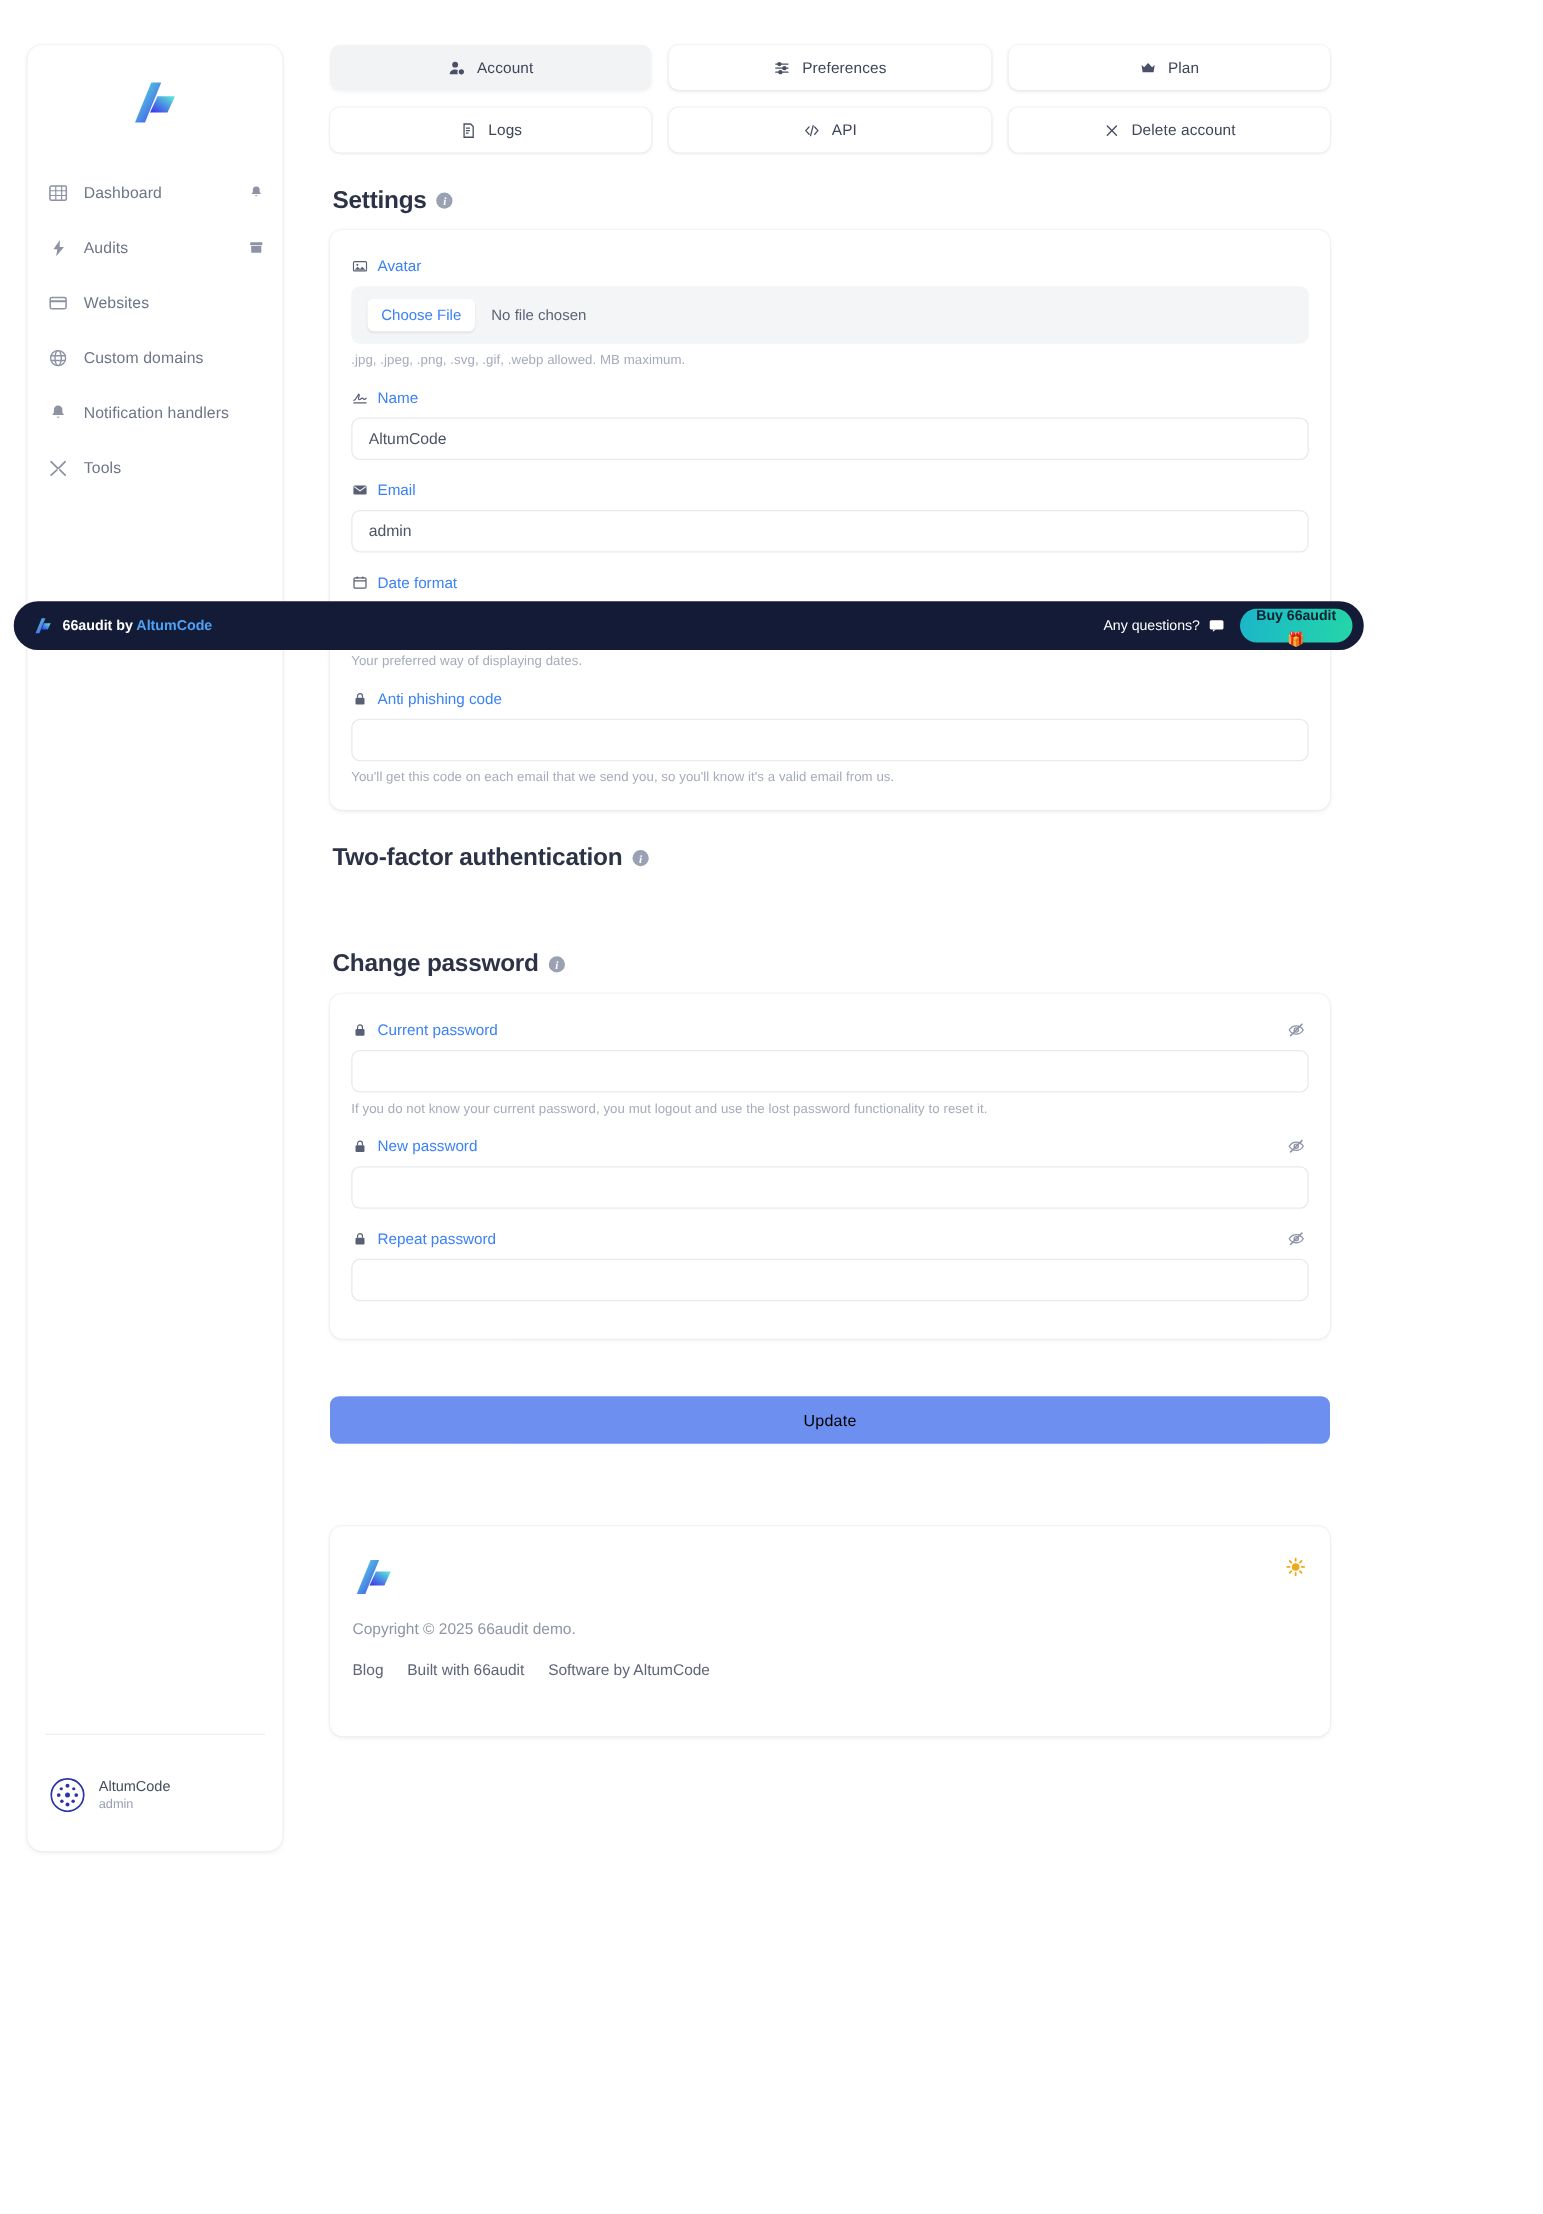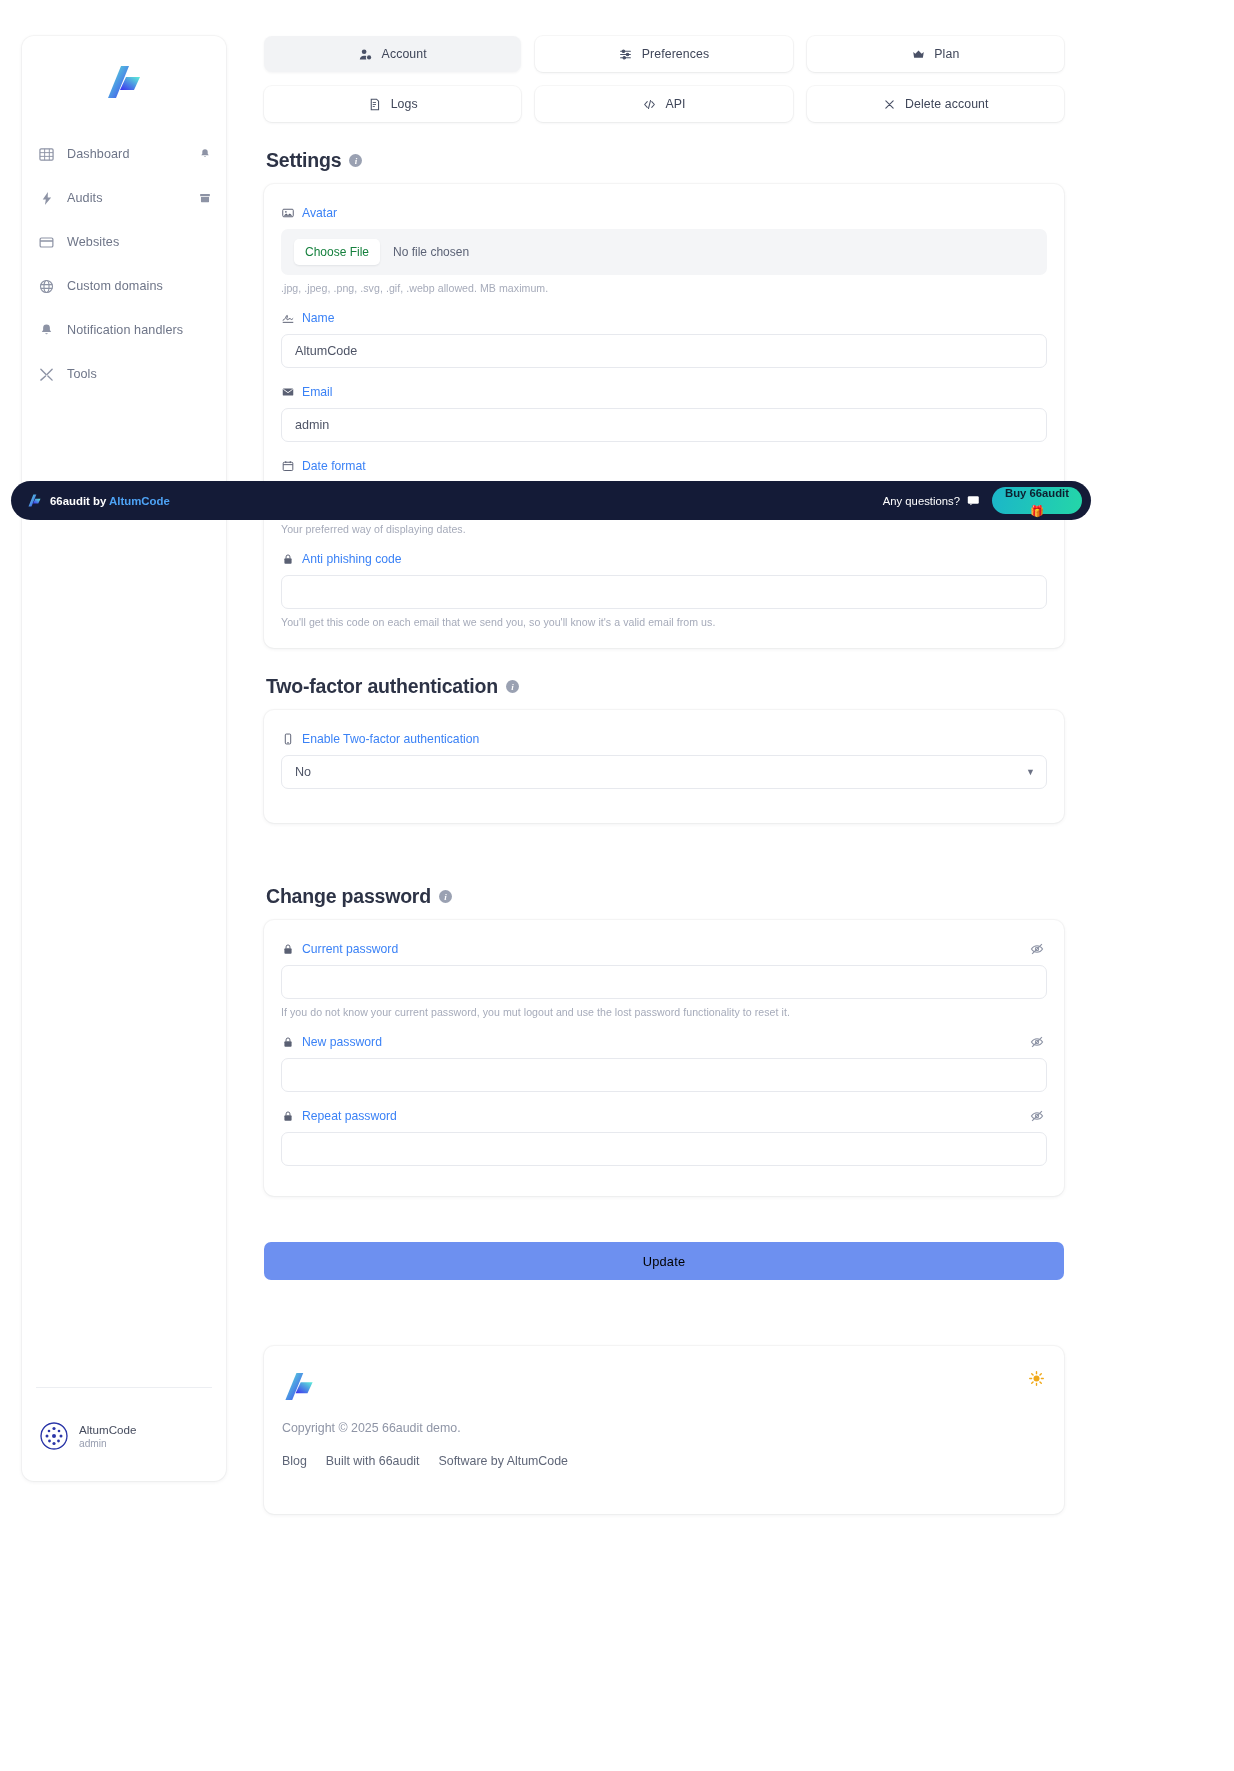--- a/index.html
+++ b/index.html
@@ -180,21 +180,21 @@
   .filebox {
     background: #f4f5f7;
     border-radius: 7px;
     height: 46px;
     display: flex; align-items: center;
     padding: 0 13px; gap: 13px;
   }
   .choose-file {
     background: #fff; border-radius: 5px;
     padding: 6px 11px;
-    font-size: 12px; color: #15803d;
+    font-size: 12px; color: #3b82f6;
     box-shadow: 0 1px 2px rgba(16,24,40,.08);
     cursor: pointer;
   }
   .no-file { font-size: 12px; color: #5c6376; }
 
   .select-wrap { position: relative; }
   .select-wrap .caret {
     position: absolute; right: 12px; top: 50%;
     transform: translateY(-50%);
     pointer-events: none;
@@ -530,37 +530,20 @@
         <div class="hint">You'll get this code on each email that we send you, so you'll know it's a valid email from us.</div>
       </div>
     </section>
 
     
     <h2 class="section-title" style="">
       <span>Two-factor authentication</span>
       <span class="info-dot">i</span>
     </h2>
 
-    <section class="card" style="padding-bottom:34px">
-      <div class="field">
-        <div class="flabel">
-          <span class="lico">
-            <svg viewBox="0 0 16 16" fill="none" stroke="currentColor" stroke-width="1.3">
-                <rect x="4.4" y="1.4" width="7.2" height="13.2" rx="1.3"></rect>
-                <path d="M7 12.9h2"></path>
-              </svg>
-          </span>
-          <span>Enable Two-factor authentication</span>
-        </div>
-        <div class="select-wrap">
-          <input class="input" type="text" readonly="" value="No" style="">
-          <span class="caret">▼</span>
-        </div>
-      </div>
-    </section>
 
     
     <h2 class="section-title" style="margin-top:62px">
       <span>Change password</span>
       <span class="info-dot">i</span>
     </h2>
 
     <section class="card" style="padding-bottom:30px">
       <div class="field">
         <div class="flabel">

